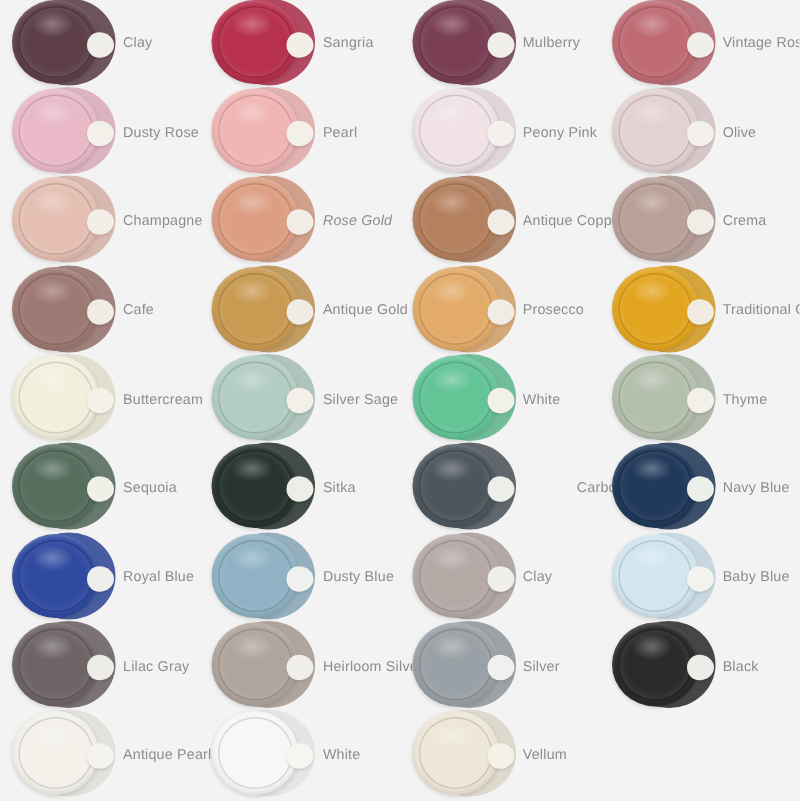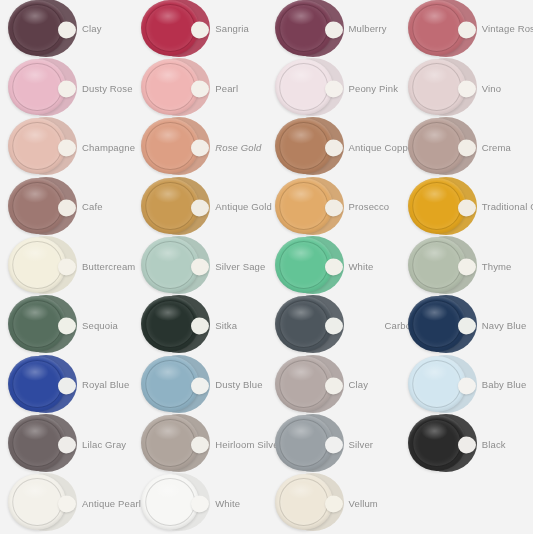--- a/index.html
+++ b/index.html
@@ -201,21 +201,21 @@
     </div>
     <div class="swatch-cell">
       <div class="lid-wrap">
         <div class="lid-back" style="background: rgb(228, 210, 210);"></div>
         <div class="lid-tab" style="background: rgb(244, 241, 236);"></div>
         <div class="lid-disc" style="background: rgb(228, 210, 210);">
           <div class="lid-inner"></div>
           <div class="lid-gloss"></div>
         </div>
       </div>
-      <span class="swatch-label" style="color: rgb(141, 141, 141);">Vino</span>
+      <span class="swatch-label" style="color: rgb(141, 141, 141);">Olive</span>
     </div>
     <div class="swatch-cell">
       <div class="lid-wrap">
         <div class="lid-back" style="background: rgb(230, 191, 179);"></div>
         <div class="lid-tab" style="background: rgb(243, 239, 232);"></div>
         <div class="lid-disc" style="background: rgb(230, 191, 179);">
           <div class="lid-inner"></div>
           <div class="lid-gloss"></div>
         </div>
       </div>

